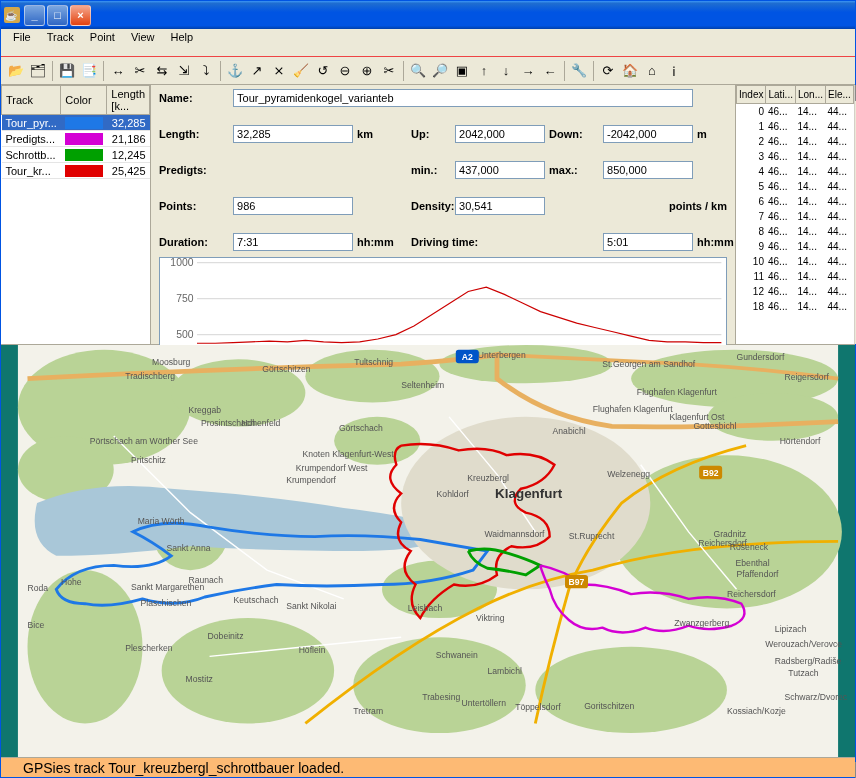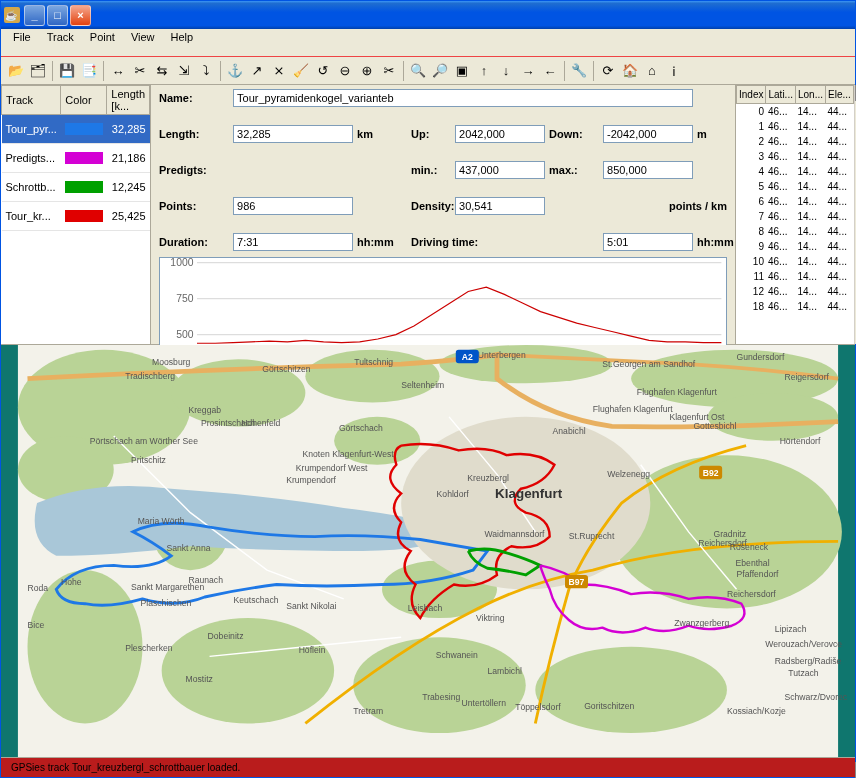--- a/index.html
+++ b/index.html
@@ -14,40 +14,40 @@
 .win-close { background: linear-gradient(to bottom, #f5a88f, #e2410f); }
 .menubar { height: 28px; background: #ece9d8; display: flex; align-items: flex-start; padding: 0 4px; border-bottom: 1px solid #ef4444; }
 .menu-item { padding: 2px 8px; cursor: default; }
 .toolbar { height: 28px; background: #ece9d8; display: flex; align-items: center; padding: 2px 4px; border-bottom: 1px solid #aca899; gap: 0px; }
 .tb-btn { width: 22px; height: 22px; border: 1px solid transparent; display: flex; align-items: center; justify-content: center; font-size: 13px; cursor: default; border-radius:2px;}
 .tb-sep { width: 1px; height: 20px; background: #aca899; margin: 0 3px; }
 .main-area { display: flex; height: 260px; border-bottom: 1px solid #aca899; }
 .left-panel { width: 196px; border-right: 1px solid #aca899; background: white; display:flex;flex-direction:column;}
 .track-table { width: 100%; border-collapse: collapse; font-size: 11px; }
 .track-table th { background: #ece9d8; border: 1px solid #aca899; padding: 2px 4px; text-align: left; font-weight: normal; height: 18px; }
-.track-table td { border-bottom: 1px solid #e5e5e5; padding: 1px 4px; height: 29px; }
+.track-table td { border-bottom: 1px solid #e5e5e5; padding: 1px 4px; height: 16px; }
 .track-table tr.selected { background: #316ac5; color: white; }
 .color-cell { width: 40px; }
 .color-swatch { width: 38px; height: 12px; }
 .center-panel { flex: 1; background: #ece9d8; padding: 4px 8px; border-right:1px solid #aca899; display:flex;flex-direction:column;}
 .info-grid { display: grid; grid-template-columns: 70px 120px 50px 40px 90px 50px 90px 30px; gap: 18px 4px; align-items: center; font-size: 11px; margin-bottom:6px;}
 .info-grid b { font-weight: bold; }
 .info-grid input { border: 1px solid #7f9db9; background: white; height: 18px; padding: 0 3px; font-size: 11px; width: 100%; }
 .elev-chart { flex:1; background: white; border: 1px solid #7f9db9; position: relative; }
 .right-panel { width: 152px; background: white; display:flex;}
 .point-table { width: 100%; border-collapse: collapse; font-size: 10px; }
 .point-table th { background: #ece9d8; border: 1px solid #aca899; padding: 1px 2px; text-align: left; font-weight: normal; height: 18px; white-space:nowrap; overflow:hidden;}
 .point-table td { padding: 0 2px; height: 15px; white-space:nowrap; overflow:hidden;}
 .point-table td:first-child{text-align:right;}
 .scroll-v { width: 16px; background: #ece9d8; border-left:1px solid #d4d0c8;}
 .scroll-v .thumb{background:#c8c8c8;border:1px solid #888;height:30px;margin:18px 1px 0 1px;}
 .scroll-v .arr{height:16px;background:#ece9d8;border:1px solid #888;display:flex;align-items:center;justify-content:center;font-size:8px;}
 .map-area { flex: 1; position: relative; overflow: hidden; background: #0f766e; }
 .map-svg { width: 100%; height: 100%; }
-.statusbar { height: 20px; background: #b91c1c; border-top: 1px solid #aca899; padding: 2px 10px; font-size: 10px; display:flex;align-items:center;}
+.statusbar { height: 20px; background: #fdba74; border-top: 1px solid #aca899; padding: 2px 22px; font-size: 14px; display:flex;align-items:center;}
 .len-col{text-align:right;}
 </style>
 </head>
 <body>
 
 <div class="window">
   <div class="titlebar">
     <span class="titlebar-icon">☕</span>
     <div class="win-btns">
       <div class="win-btn win-min">_</div>

